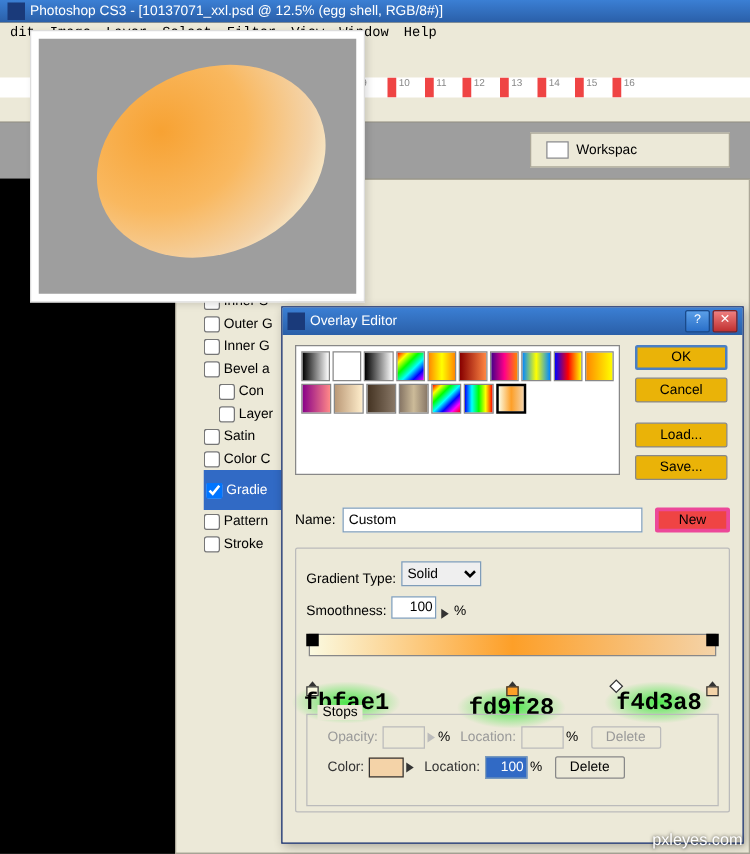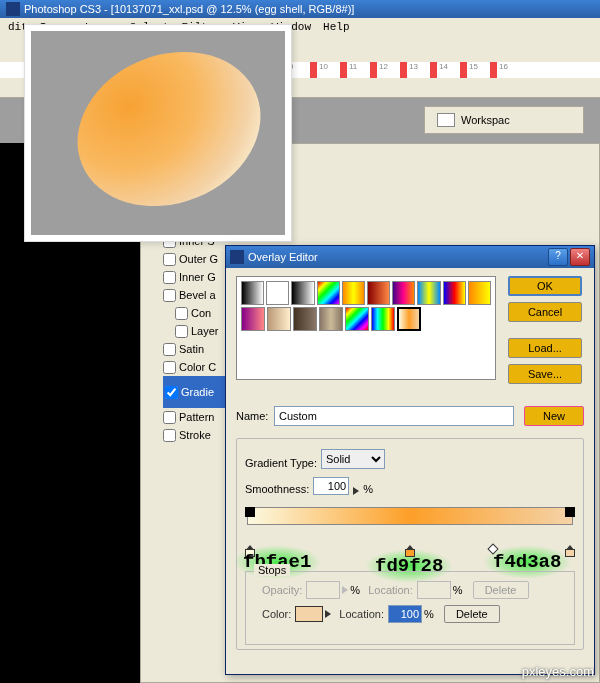--- a/index.html
+++ b/index.html
@@ -66,21 +66,21 @@
 .ge-preset-grid { border: 1px solid #888; background: #fff; width: 260px; height: 104px; padding: 3px; }
 .ge-preset-row { display: flex; }
 .swatch { width: 24px; height: 24px; border: 1px solid #888; margin: 1px; }
 .ge-side-btns { margin-left: 12px; display: flex; flex-direction: column; }
 .ge-side-btns button { width: 74px; height: 20px; margin-bottom: 6px; font-size: 11px; background: #eab308; border: 1px solid #888; border-radius: 2px; }
 .ge-side-btns button.ok { border: 2px solid #4a7fc4; }
 
 .ge-name-row { display: flex; align-items: center; margin-top: 16px; }
 .ge-name-row label { width: 38px; }
 .ge-name-row input { flex: 1; height: 20px; border: 1px solid #7f9db9; padding: 2px 4px; font-size: 11px; }
-.ge-name-row button { width: 60px; height: 20px; margin-left: 10px; font-size: 11px; background: #eab308; border: 1px solid #ec4899; border-radius: 2px; }
+.ge-name-row button { width: 60px; height: 20px; margin-left: 10px; font-size: 11px; background: #ef4444; border: 3px solid #ec4899; border-radius: 2px; }
 
 .ge-group { border: 1px solid #bbb; border-radius: 2px; margin-top: 12px; padding: 8px; position: relative; height: 212px; }
 .ge-row { display: flex; align-items: flex-end; height: 22px; font-size: 11px; margin-bottom: 4px; }
 .ge-row label { margin-right: 4px; }
 .ge-row select { height: 20px; width: 64px; border: 1px solid #7f9db9; font-size: 11px; }
 .ge-row input.num { width: 36px; height: 18px; border: 1px solid #7f9db9; padding: 1px 2px; font-size: 11px; text-align: right; }
 .ge-row .rarrow { width: 0; height: 0; border-left: 6px solid #333; border-top: 4px solid transparent; border-bottom: 4px solid transparent; margin-left: 4px; }
 
 .grad-bar-wrap { position: relative; margin-top: 10px; height: 48px; }
 .grad-bar { height: 18px; border: 1px solid #888; background: linear-gradient(to right, #fbfae1, #fd9f28 50%, #f4d3a8); margin: 12px 2px; }

